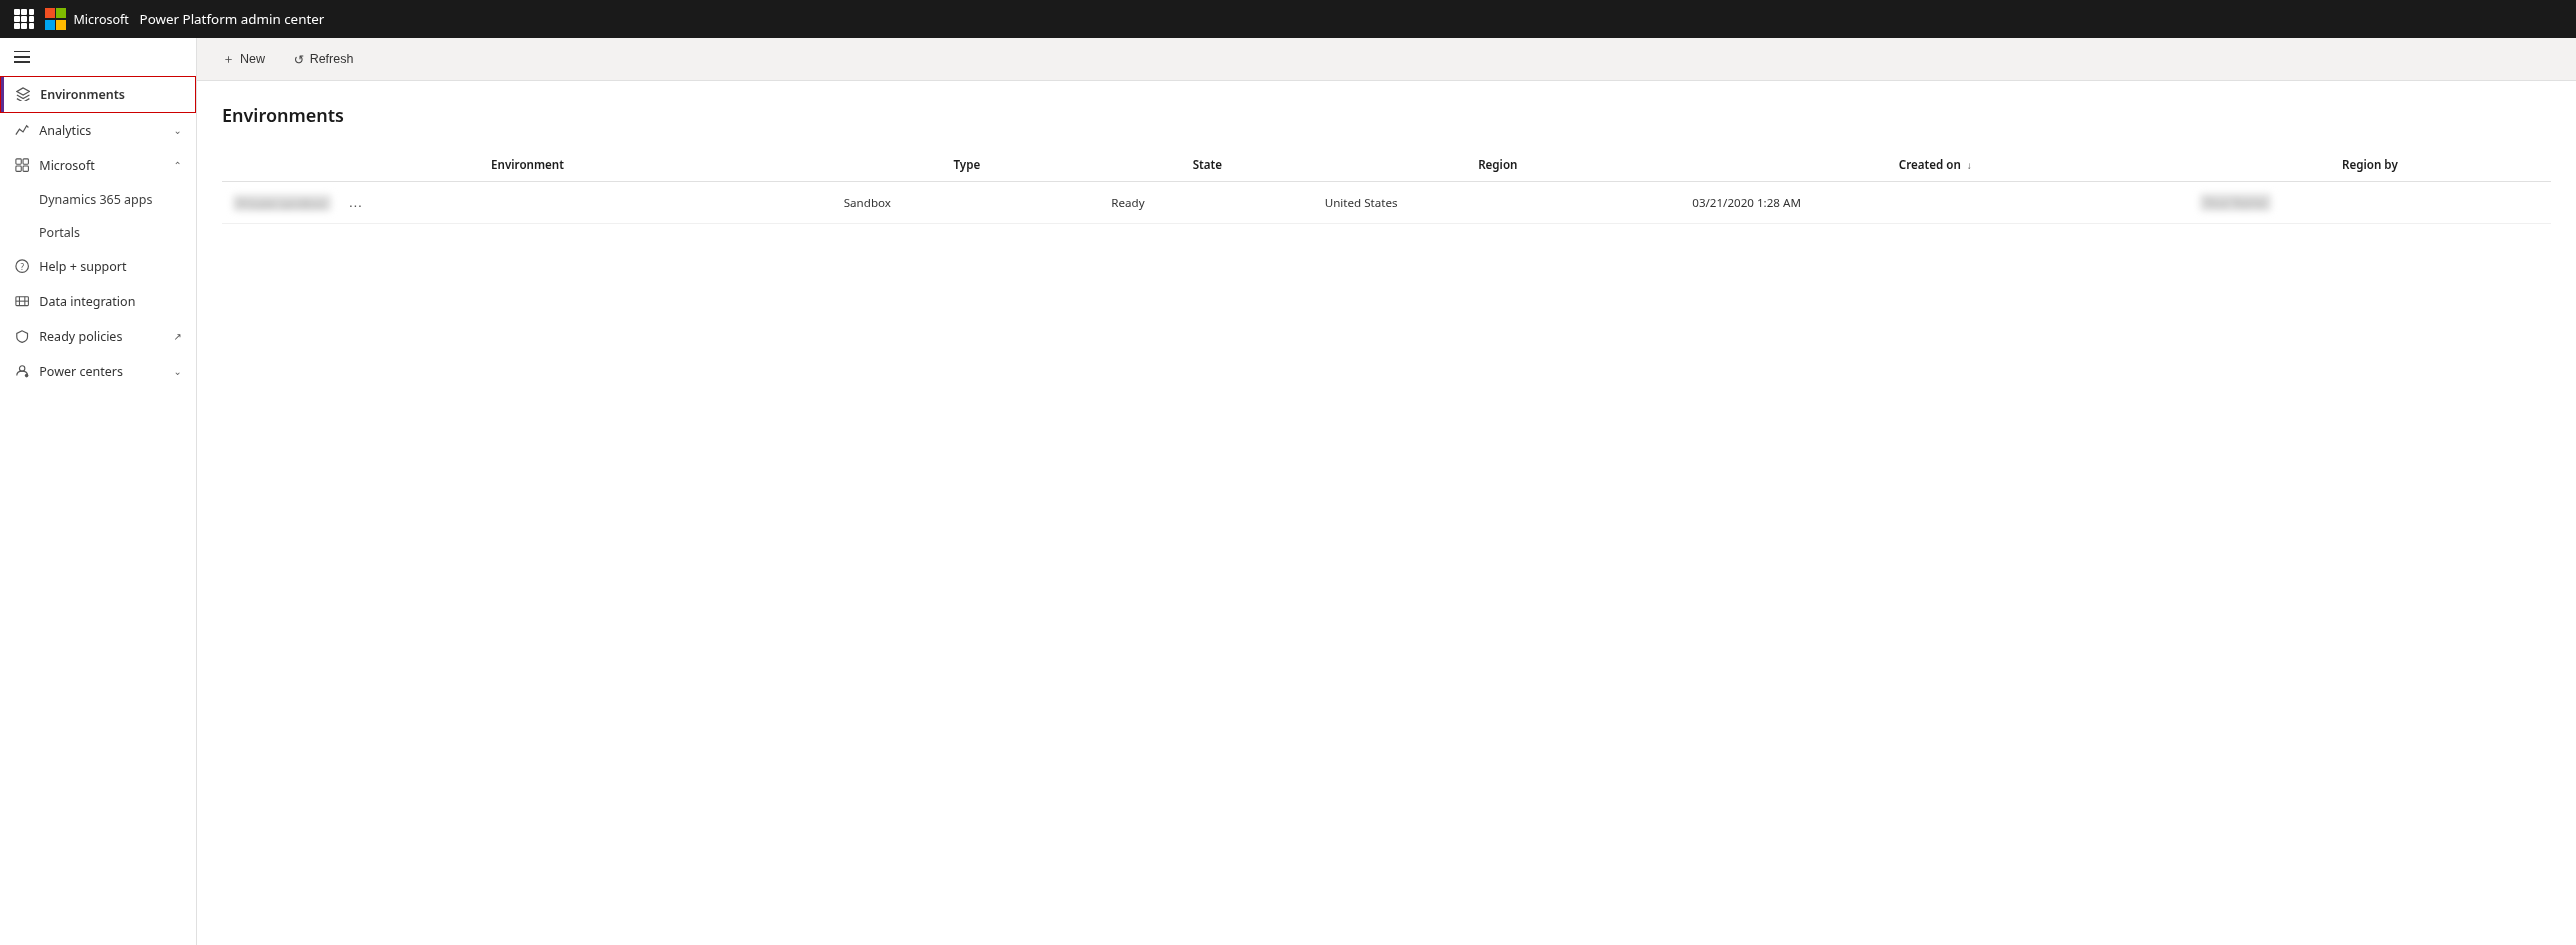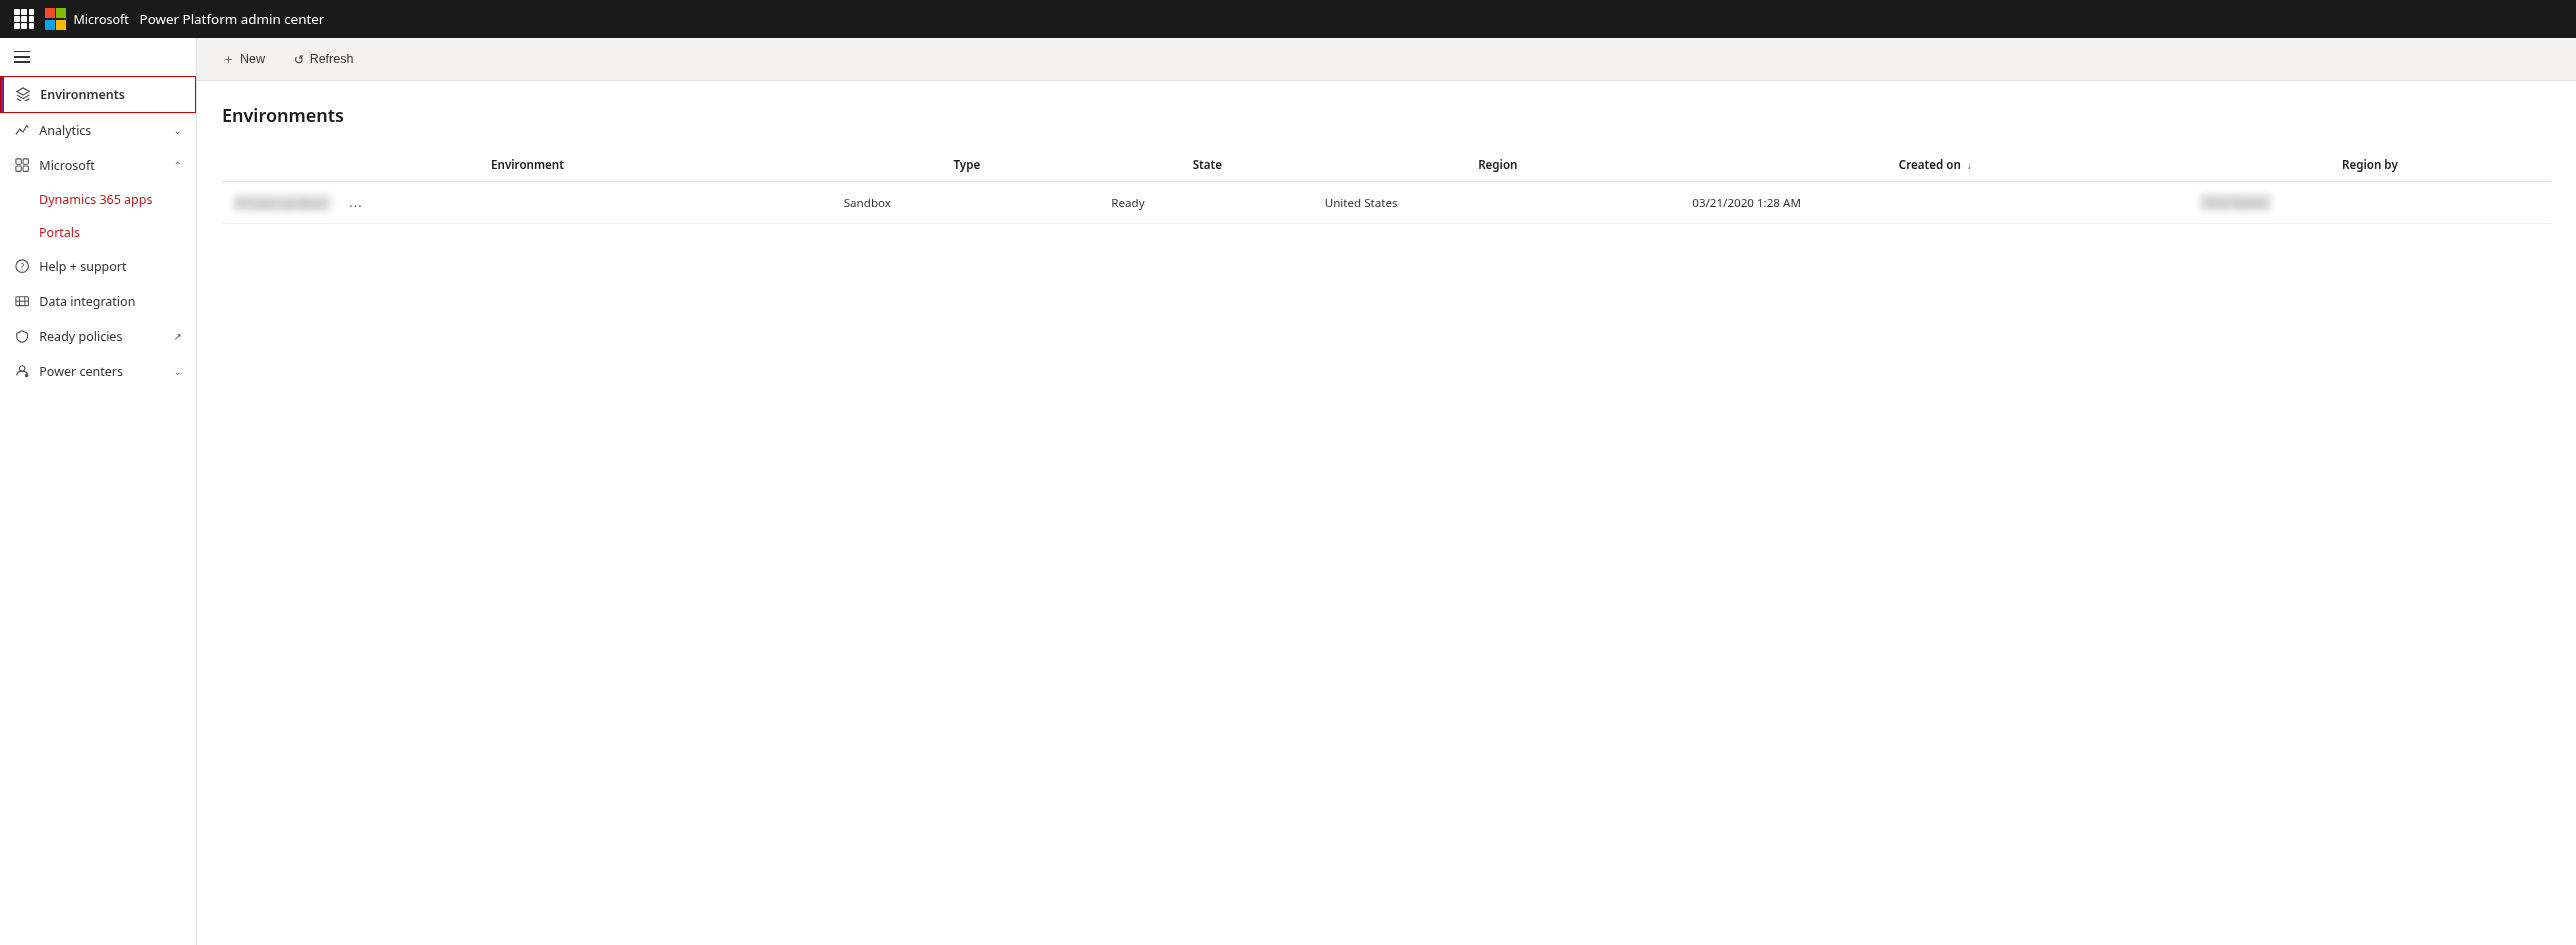--- a/index.html
+++ b/index.html
@@ -123,21 +123,21 @@
     }
     .sidebar-chevron {
       font-size: 9.8px;
       color: #666;
     }
     .sidebar-sub-item {
       display: flex;
       align-items: center;
       padding: 8px 14.3px 8px 39px;
       cursor: pointer;
-      color: #b91c1c;
+      color: #404040;
       font-size: 12.5px;
     }
 
     
     .main {
       flex: 1;
       display: flex;
       flex-direction: column;
       overflow: hidden;
       background: #faf9f8;

